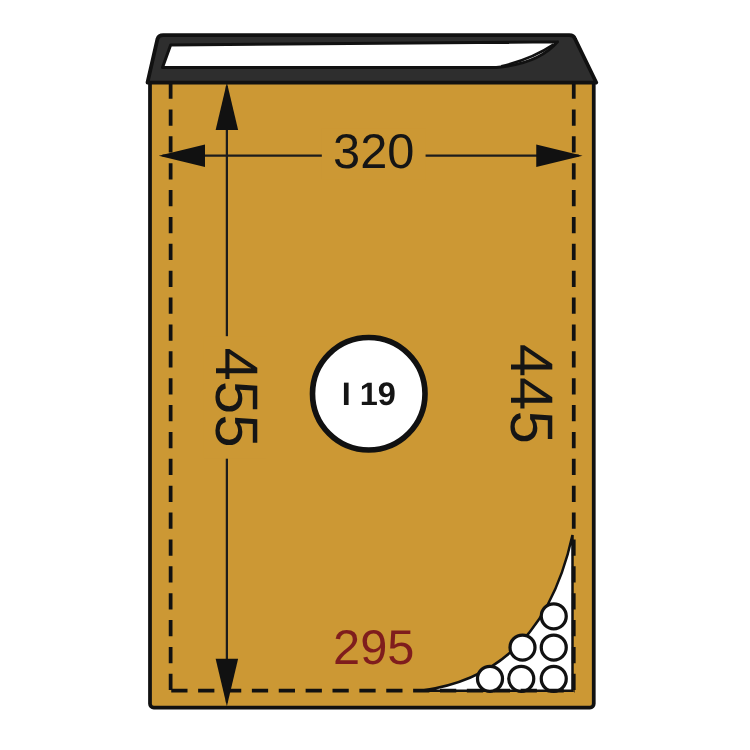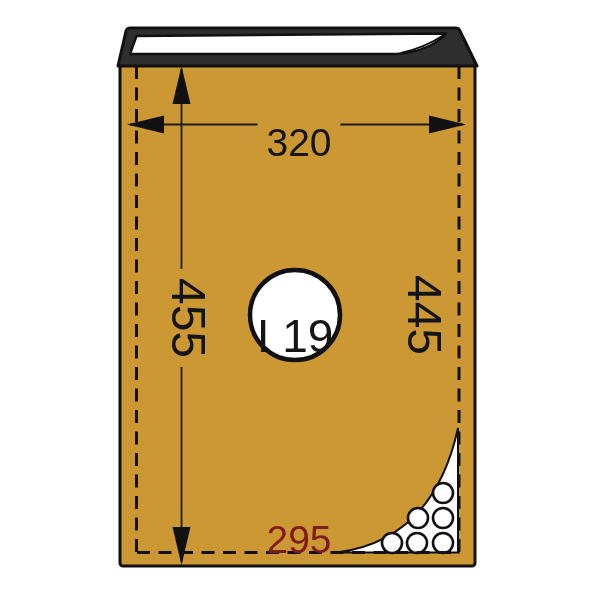--- a/index.html
+++ b/index.html
@@ -13,26 +13,26 @@
   #diagram-svg{position:absolute;left:0;top:0;}
   .dim{
     position:absolute;
     color:#151515;
     white-space:nowrap;
     line-height:1.05;
     font-family:"Liberation Sans", sans-serif;
   }
   .dim-h{font-size:39px;}
   .dim-v{font-size:48px;}
-  .center{transform:translate(-50%,-50%);margin-top:20px;}
+  .center{transform:translate(-50%,-50%);}
   .rot90{transform:translate(-50%,-50%) rotate(90deg);}
   .mask{padding:0 9px;}
   #label-badge{
-    font-size:46px;
-    font-weight:400;
+    font-size:26px;
+    font-weight:700;
     letter-spacing:0px;
     color:#111;
   }
 </style>
 </head>
 <body>
 
 <div id="stage">
 
   <svg id="diagram-svg" width="600" height="600" viewBox="0 0 600 600">

